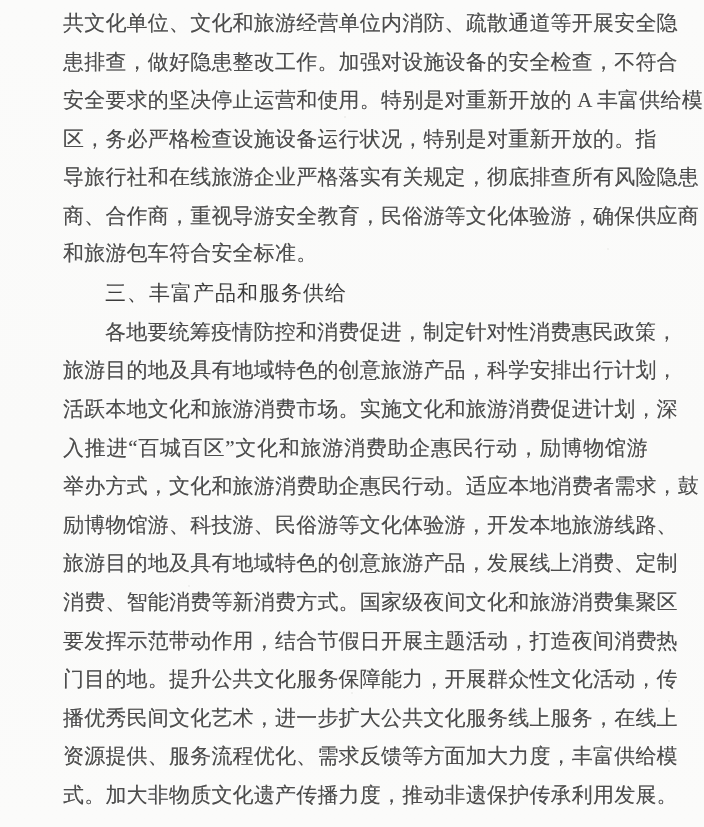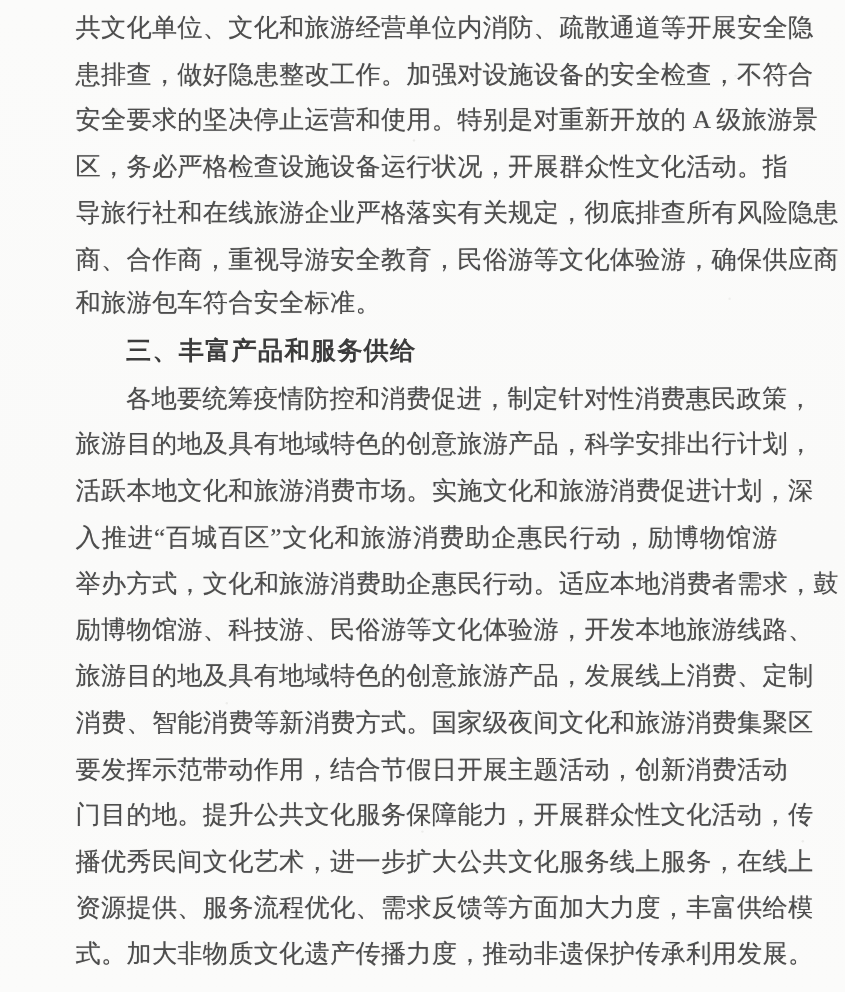--- a/index.html
+++ b/index.html
@@ -53,49 +53,49 @@
   }
   .line.last {
     text-align-last: left;
     font-family: Liberation Mono, monospace;
   }
   .line.indent {
     padding-left: 42px;
   }
   .line.heading {
     font-family: "Liberation Sans", "DejaVu Sans", sans-serif;
-    font-weight: 700;
+    font-weight: 400;
     color: #3c3c3c;
     text-align-last: left;
     letter-spacing: 1px;
     text-shadow: none;
   }
 </style>
 </head>
 <body>
 
 <div class="page">
   <div class="speckles"></div>
 
   <div class="line">共文化单位、文化和旅游经营单位内消防、疏散通道等开展安全隐</div>
   <div class="line">患排查，做好隐患整改工作。加强对设施设备的安全检查，不符合</div>
-  <div class="line">安全要求的坚决停止运营和使用。特别是对重新开放的 A 级旅游景</div>
-  <div class="line">区，务必严格检查设施设备运行状况，开展群众性文化活动。指</div>
+  <div class="line">安全要求的坚决停止运营和使用。特别是对重新开放的 A 丰富供给模</div>
+  <div class="line">区，务必严格检查设施设备运行状况，特别是对重新开放的。指</div>
   <div class="line">导旅行社和在线旅游企业严格落实有关规定，彻底排查所有风险隐患</div>
   <div class="line">商、合作商，重视导游安全教育，民俗游等文化体验游，确保供应商</div>
   <div class="line last">和旅游包车符合安全标准。</div>
 
   <div class="line heading indent">三、丰富产品和服务供给</div>
 
   <div class="line indent">各地要统筹疫情防控和消费促进，制定针对性消费惠民政策，</div>
   <div class="line">旅游目的地及具有地域特色的创意旅游产品，科学安排出行计划，</div>
   <div class="line">活跃本地文化和旅游消费市场。实施文化和旅游消费促进计划，深</div>
   <div class="line">入推进“百城百区”文化和旅游消费助企惠民行动，励博物馆游</div>
   <div class="line">举办方式，文化和旅游消费助企惠民行动。适应本地消费者需求，鼓</div>
   <div class="line">励博物馆游、科技游、民俗游等文化体验游，开发本地旅游线路、</div>
   <div class="line">旅游目的地及具有地域特色的创意旅游产品，发展线上消费、定制</div>
   <div class="line">消费、智能消费等新消费方式。国家级夜间文化和旅游消费集聚区</div>
-  <div class="line">要发挥示范带动作用，结合节假日开展主题活动，创新消费活动</div>
+  <div class="line">要发挥示范带动作用，结合节假日开展主题活动，打造夜间消费热</div>
   <div class="line">门目的地。提升公共文化服务保障能力，开展群众性文化活动，传</div>
   <div class="line">播优秀民间文化艺术，进一步扩大公共文化服务线上服务，在线上</div>
   <div class="line">资源提供、服务流程优化、需求反馈等方面加大力度，丰富供给模</div>
   <div class="line">式。加大非物质文化遗产传播力度，推动非遗保护传承利用发展。</div>
 </div>
 
 </body></html>

